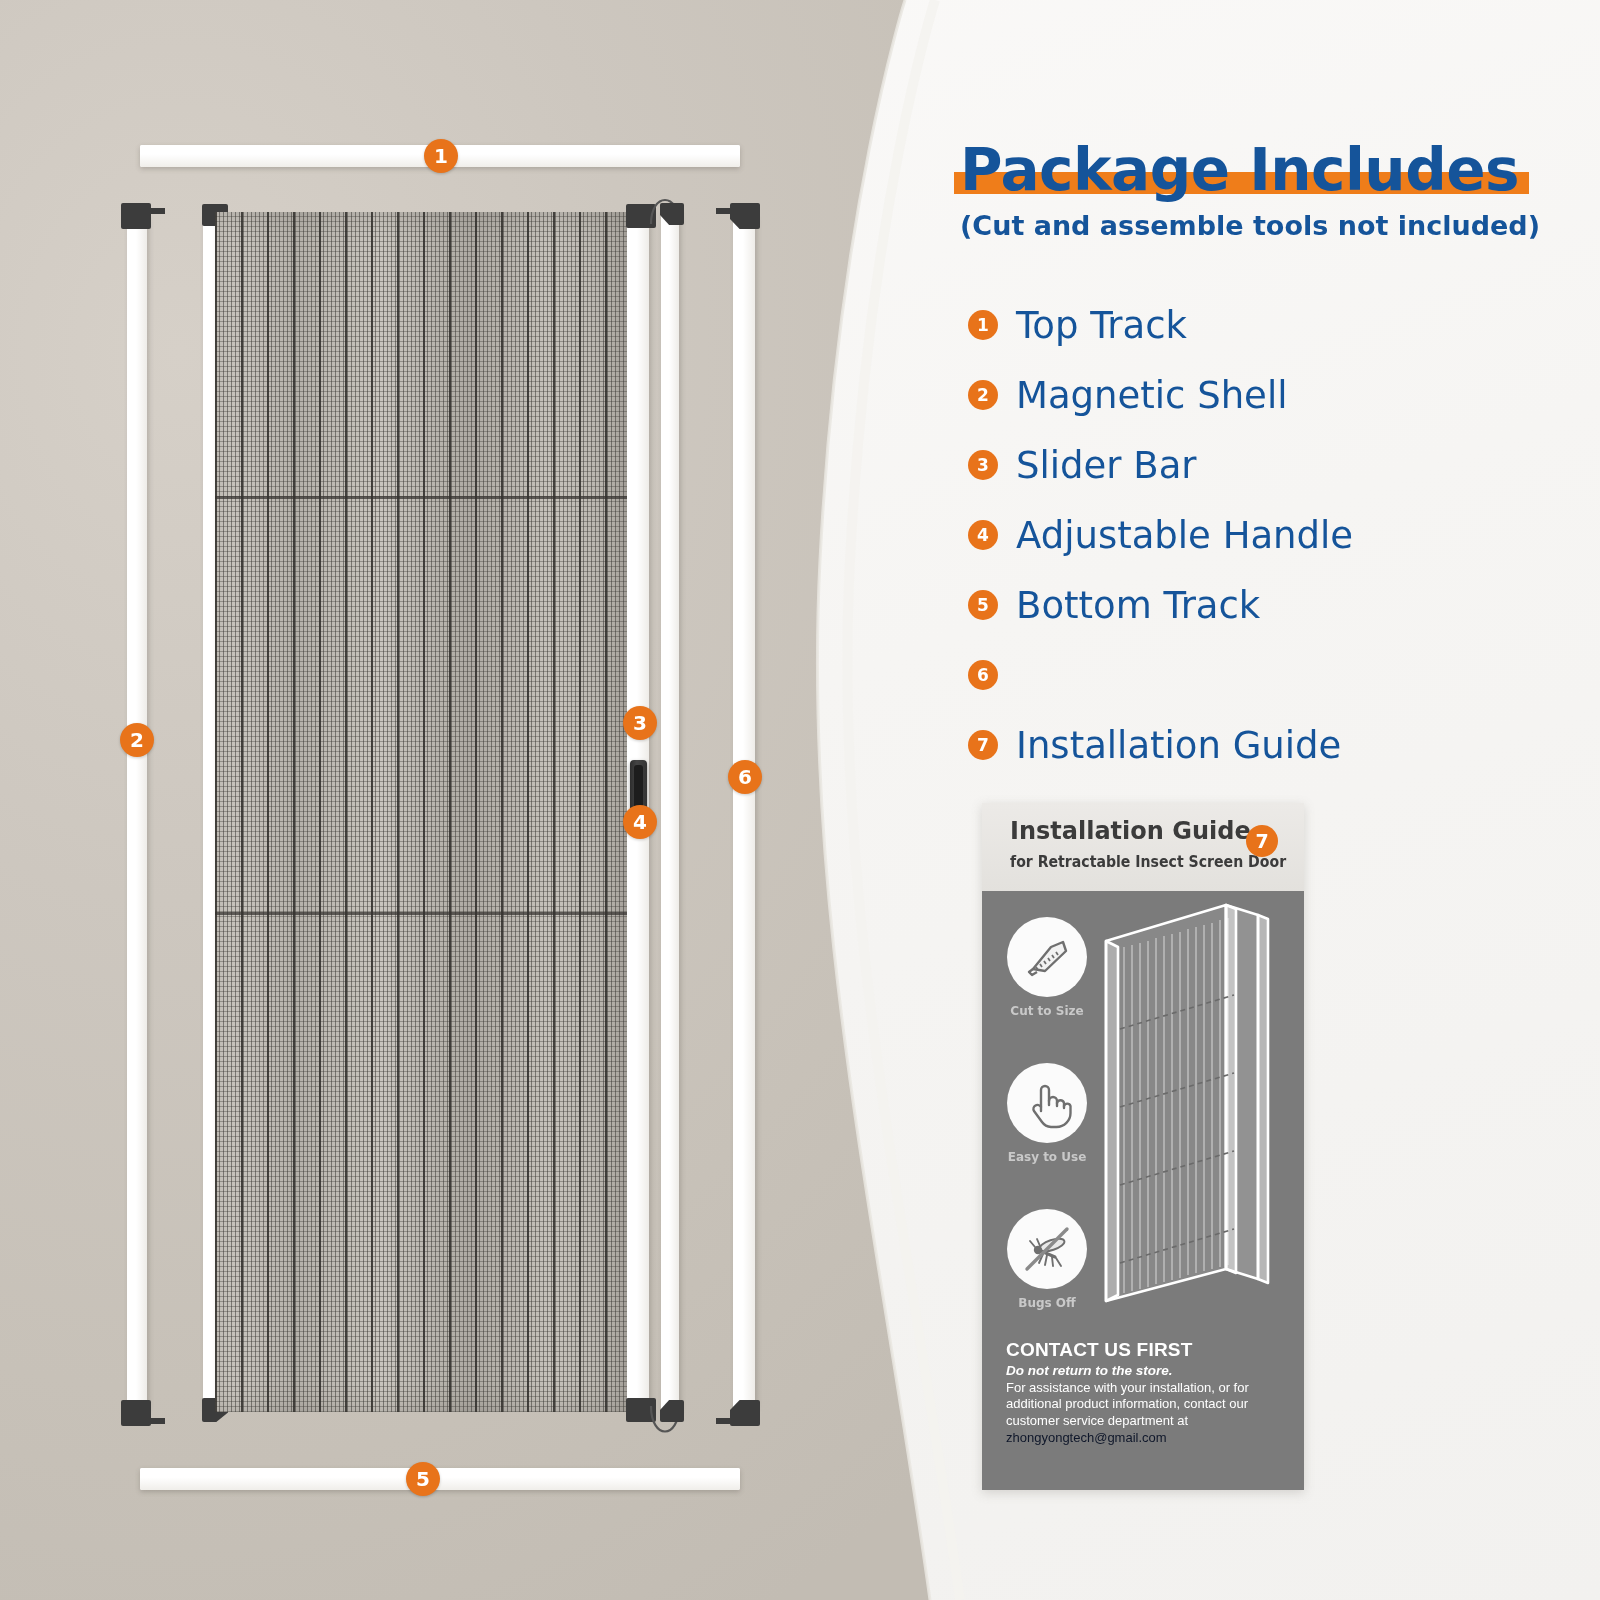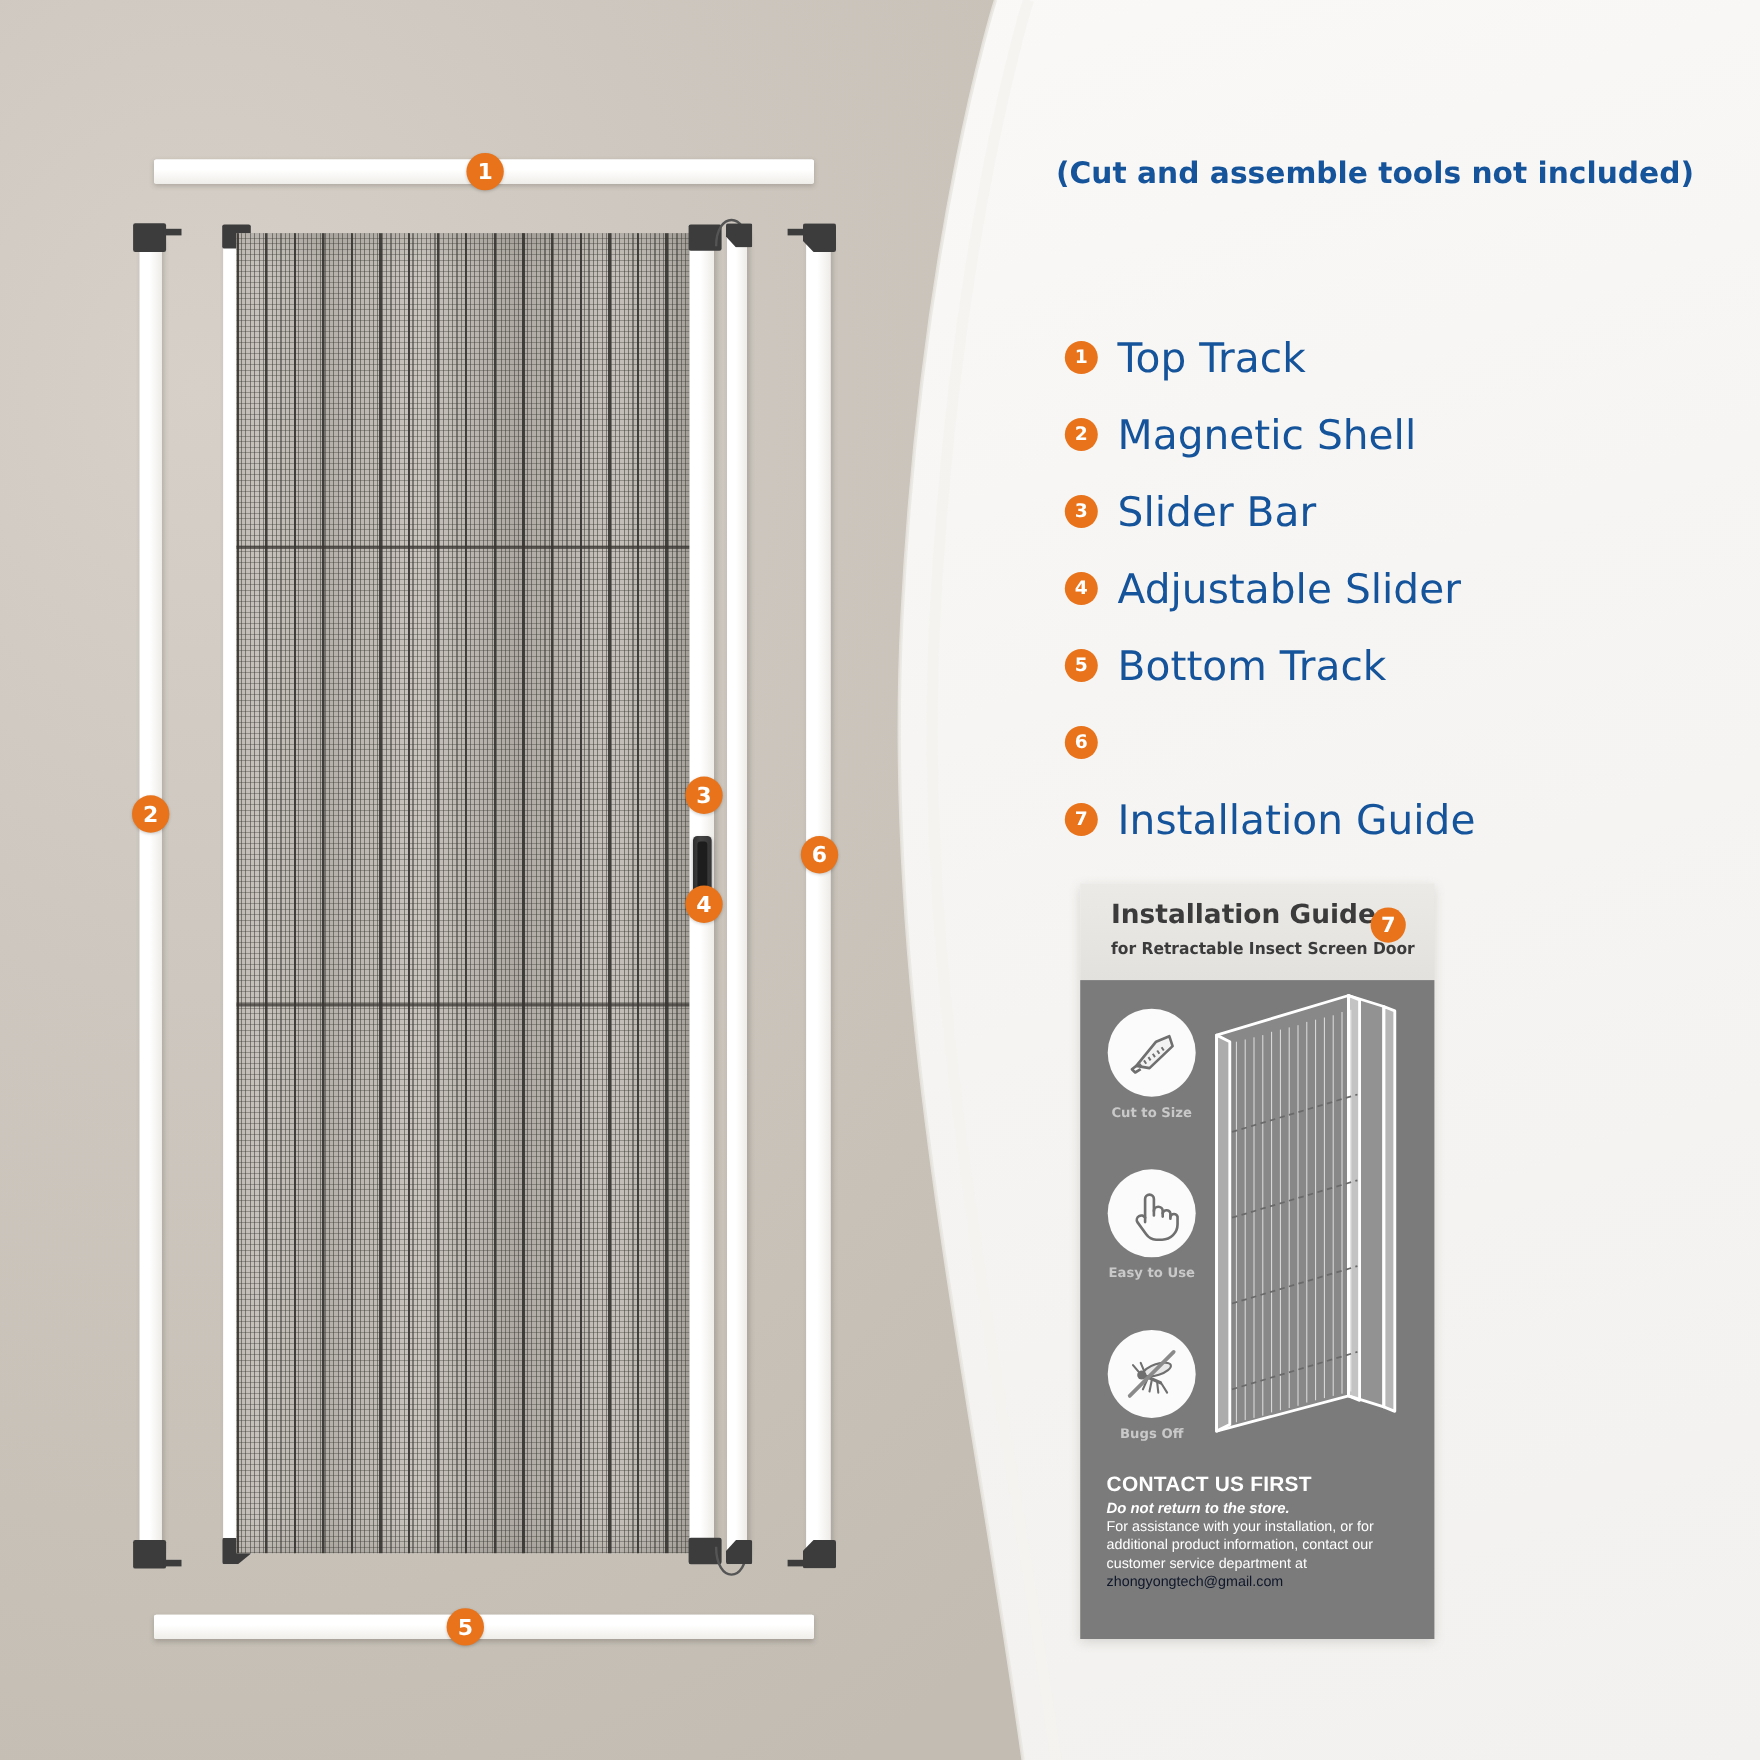--- a/index.html
+++ b/index.html
@@ -247,39 +247,43 @@
 
     <div class="bar h" style="left:140px;top:1468px;width:600px;height:22px;">
       <div class="bar-sheen-h"></div>
     </div>
     <div class="badge d-lg" style="left:406px;top:1462px;">5</div>
   </div>
 
   <div class="panel">
 
     <div class="title-wrap">
+      <div class="title-row">
+        <div class="title-hl"></div>
+        <div class="title-txt">Package Includes</div>
+      </div>
       <div class="subtitle">(Cut and assemble tools not included)</div>
     </div>
 
     <div class="legend">
       <div class="legend-item">
         <div class="legend-badge">1</div>
         <div class="legend-label">Top Track</div>
       </div>
       <div class="legend-item">
         <div class="legend-badge">2</div>
         <div class="legend-label">Magnetic Shell</div>
       </div>
       <div class="legend-item">
         <div class="legend-badge">3</div>
         <div class="legend-label">Slider Bar</div>
       </div>
       <div class="legend-item">
         <div class="legend-badge">4</div>
-        <div class="legend-label">Adjustable Slider</div>
+        <div class="legend-label">Adjustable Handle</div>
       </div>
       <div class="legend-item">
         <div class="legend-badge">5</div>
         <div class="legend-label">Bottom Track</div>
       </div>
       <div class="legend-item">
         <div class="legend-badge">6</div>
       </div>
       <div class="legend-item">
         <div class="legend-badge">7</div>

